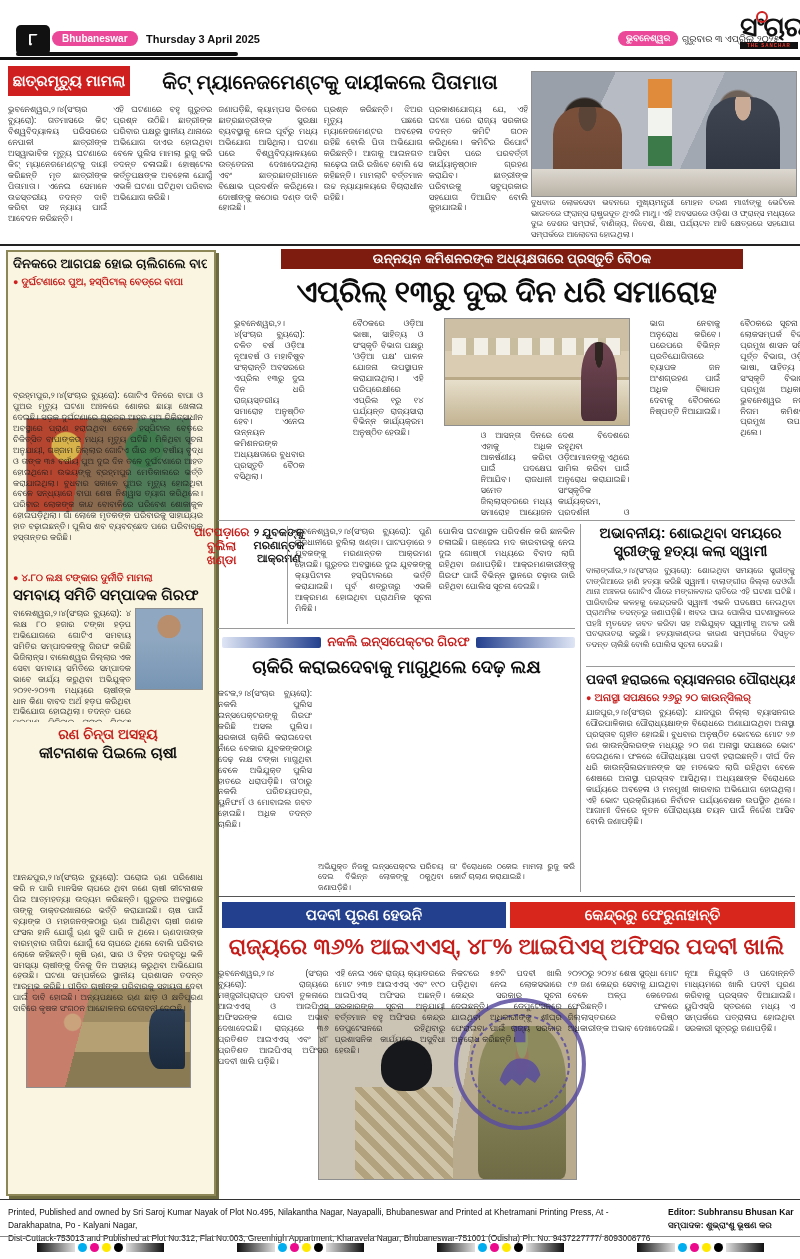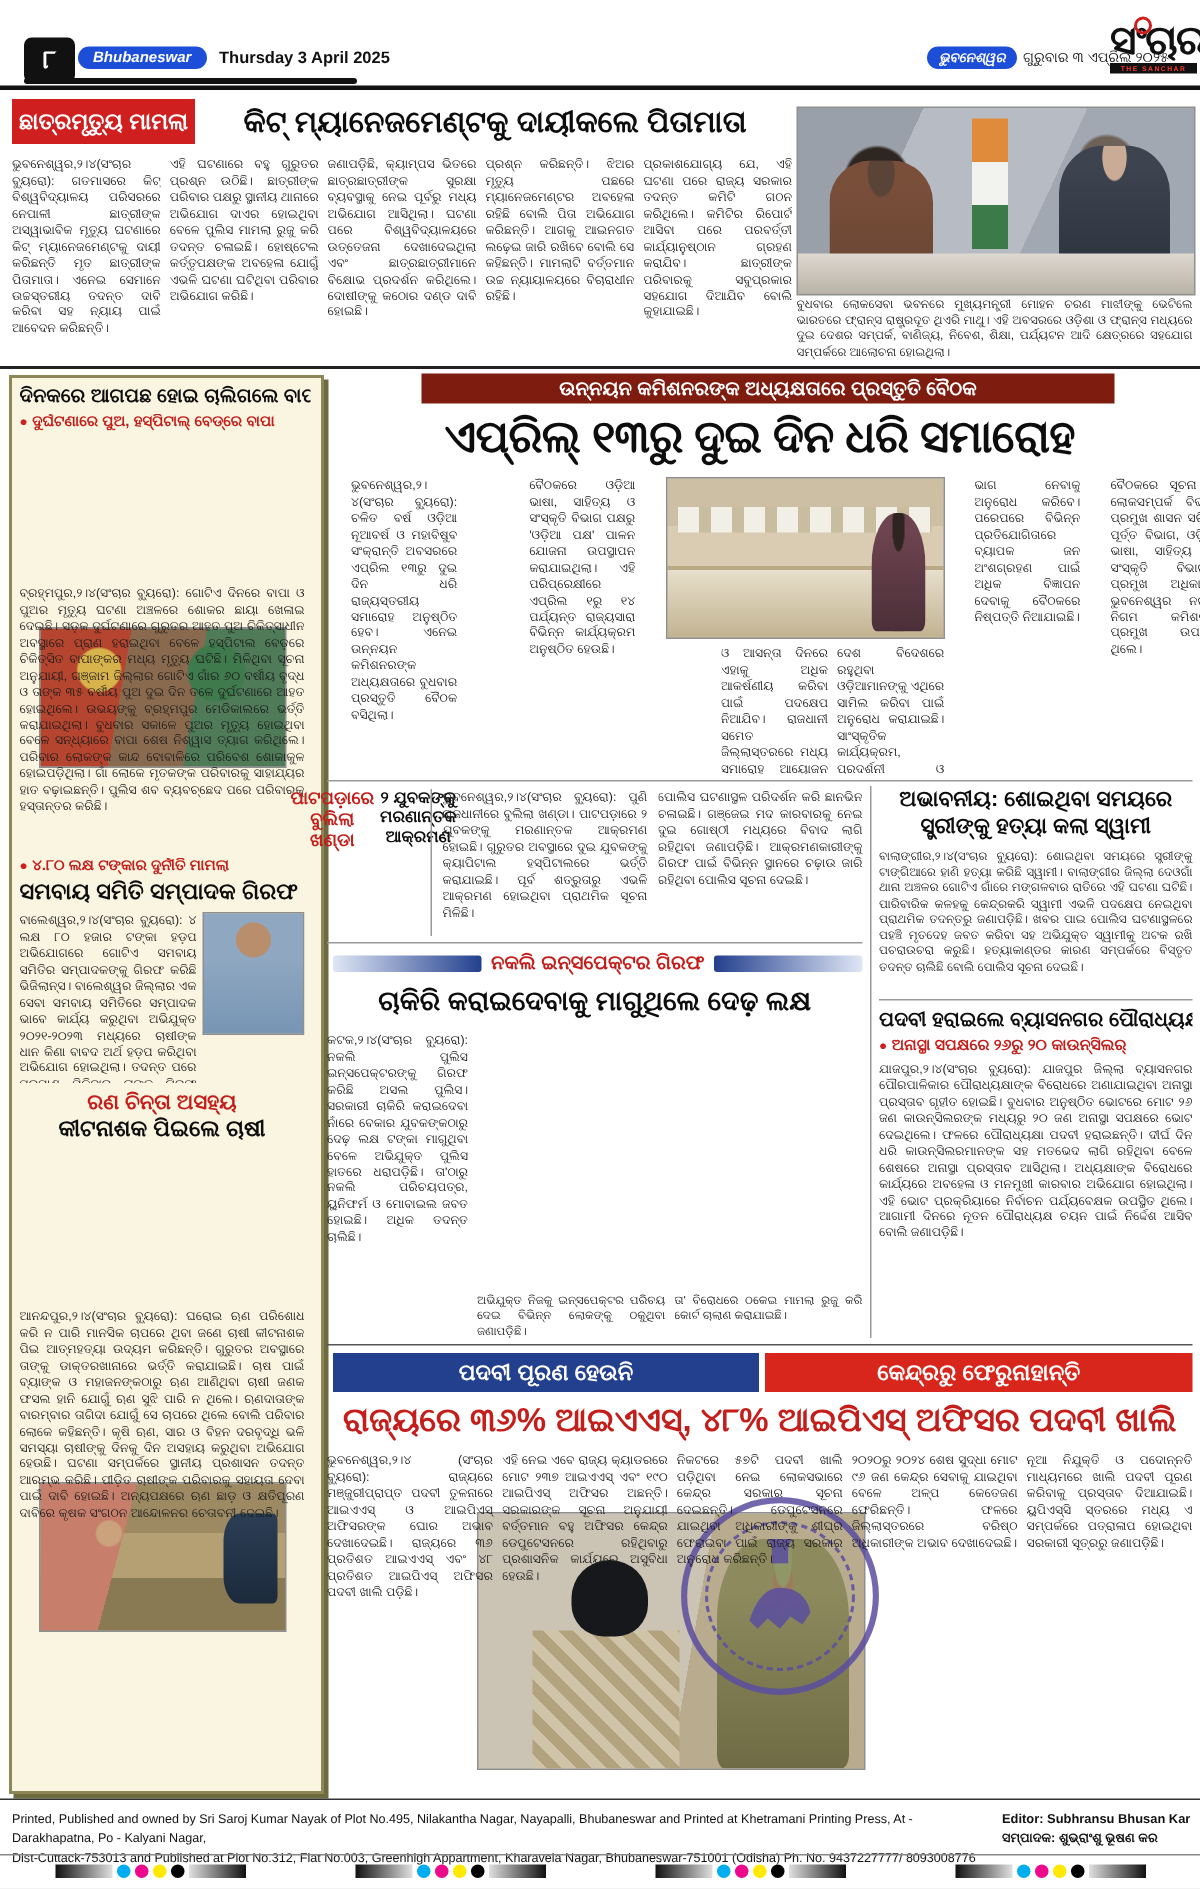--- a/index.html
+++ b/index.html
@@ -6,22 +6,22 @@
   #page{position:relative;width:800px;height:1259px;background:#ffffff;margin:0 auto;
         font-family:"Liberation Sans","DejaVu Sans",sans-serif;overflow:hidden;}
   .abs{position:absolute;}
   .j{text-align:justify;font-size:8.3px;line-height:1.32;color:#1d1d1d;overflow:hidden;}
   .cols{display:flex;gap:6px;}
   .col{flex:1;}
   .hl{font-weight:bold;color:#0d0d0d;}
   .nowrap{white-space:nowrap;overflow:hidden;}
   .ctr{text-align:center;}
   .dot{color:#d01f1f;margin-right:3px;font-size:9px;}
-  .pill{background:#1d4ed8;color:#fff;border-radius:9px;display:inline-block;
-        padding:2px 10px;font-weight:bold;font-style:italic;}
+  .pill{background:#ec4899;color:#fff;border-radius:9px;display:inline-block;
+        padding:2px 10px;font-weight:bold;}
   .ph{border:1px solid #8f8f8f;overflow:hidden;position:relative;}
   .vr{background:#9a9a9a;width:1px;}
   .hr{background:#9a9a9a;height:1px;}
   
   .ph-flagmeet{background:
     radial-gradient(circle at 20% 38%,#2e2620 0 9%,transparent 10%),
     radial-gradient(circle at 78% 30%,#6e6258 0 8%,transparent 9%),
     linear-gradient(115deg,#9aa0aa 0 26%,#b7bcc4 26% 60%,#a2a8b1 60%),
     linear-gradient(#c3c8cf,#868d97);}
   .ph-flagmeet .flag{position:absolute;left:44%;top:6%;width:9%;height:70%;

